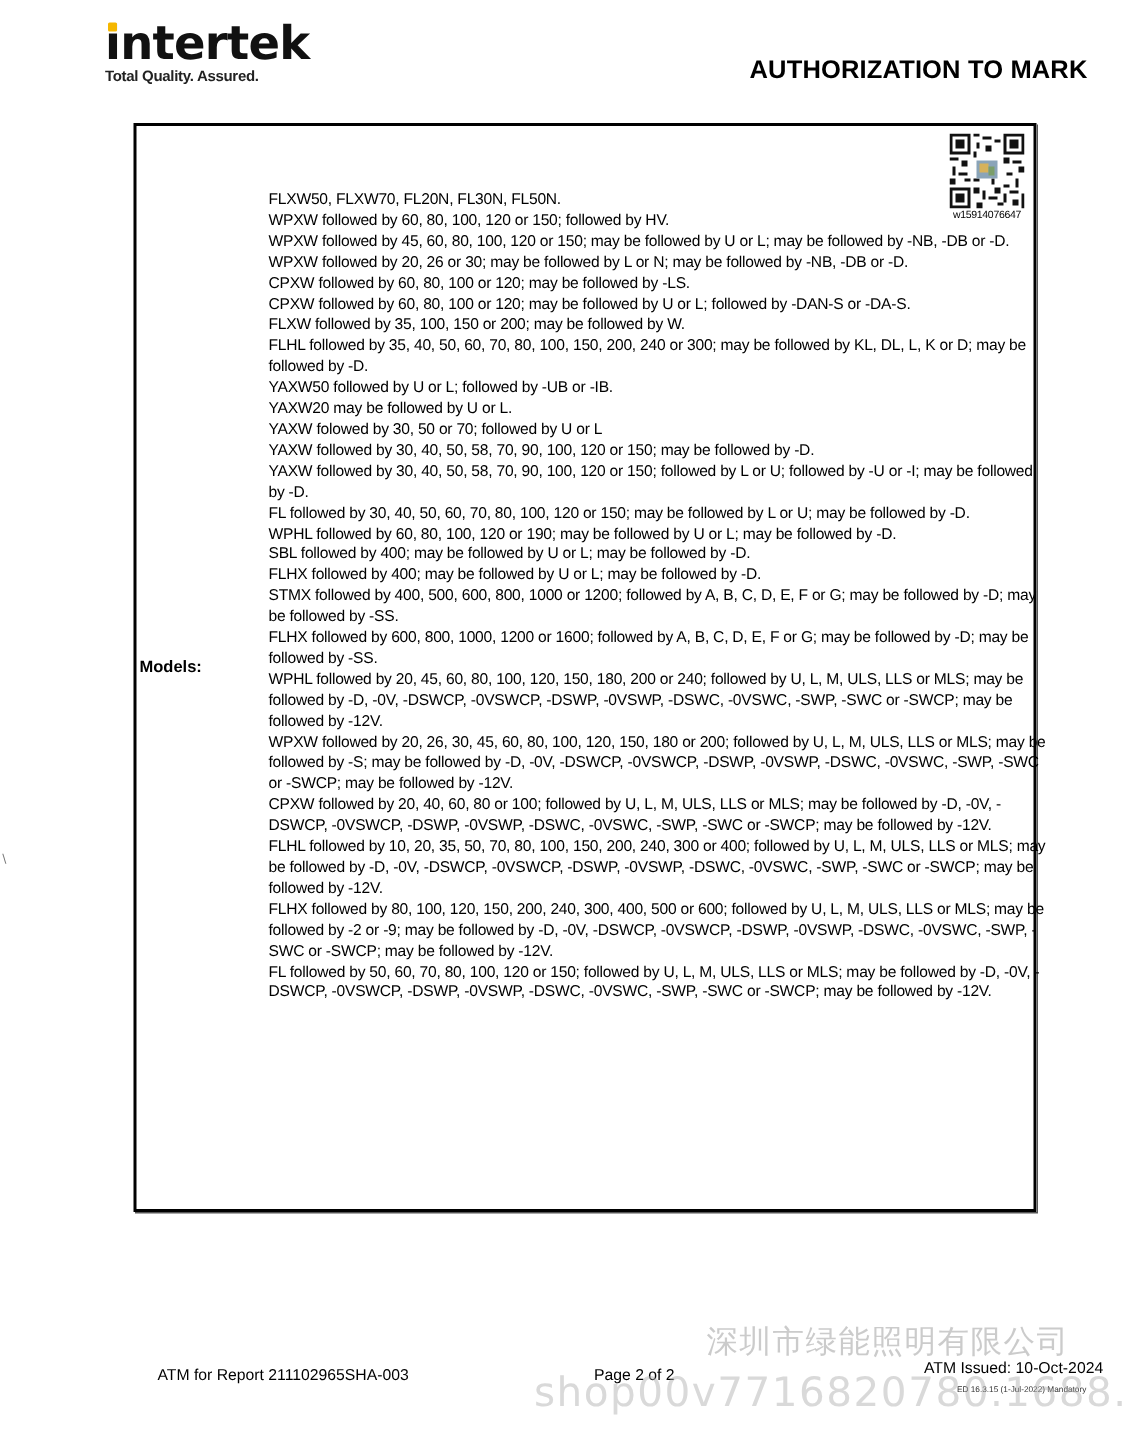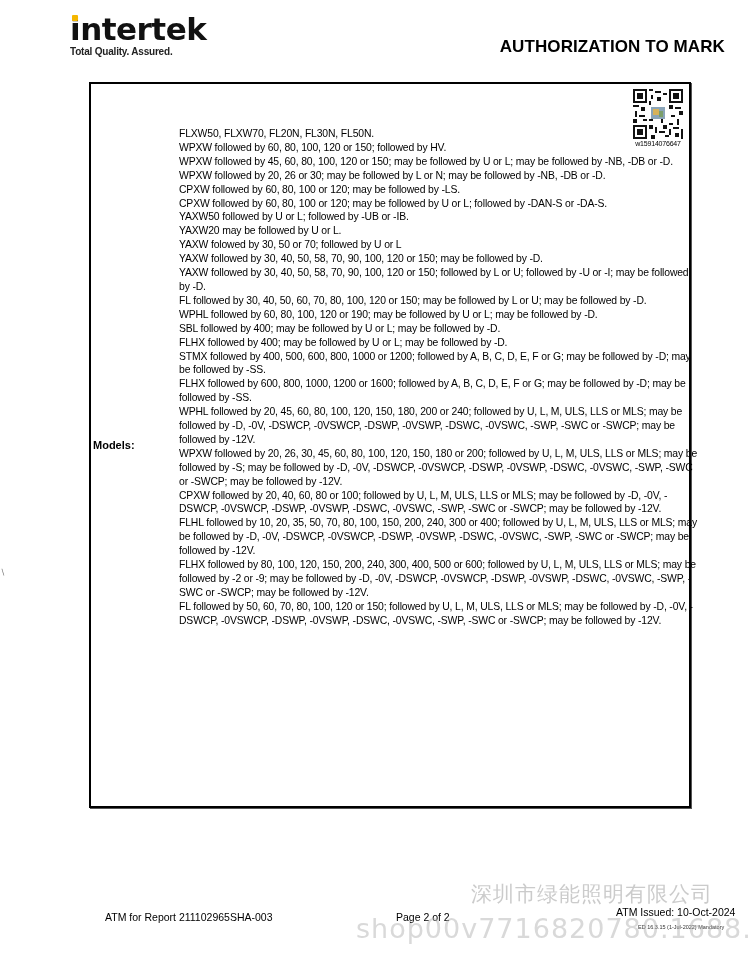--- a/index.html
+++ b/index.html
@@ -131,20 +131,22 @@
 
   <div class="models-label">Models:</div>
 
   <div class="models-list">
     <p>FLXW50, FLXW70, FL20N, FL30N, FL50N.</p>
     <p>WPXW followed by 60, 80, 100, 120 or 150; followed by HV.</p>
     <p>WPXW followed by 45, 60, 80, 100, 120 or 150; may be followed by U or L; may be followed by -NB, -DB or -D.</p>
     <p>WPXW followed by 20, 26 or 30; may be followed by L or N; may be followed by -NB, -DB or -D.</p>
     <p>CPXW followed by 60, 80, 100 or 120; may be followed by -LS.</p>
     <p>CPXW followed by 60, 80, 100 or 120; may be followed by U or L; followed by -DAN-S or -DA-S.</p>
+    <p>FLXW followed by 35, 100, 150 or 200; may be followed by W.</p>
+    <p>FLHL followed by 35, 40, 50, 60, 70, 80, 100, 150, 200, 240 or 300; may be followed by KL, DL, L, K or D; may be followed by -D.</p>
     <p>YAXW50 followed by U or L; followed by -UB or -IB.</p>
     <p>YAXW20 may be followed by U or L.</p>
     <p>YAXW folowed by 30, 50 or 70; followed by U or L</p>
     <p>YAXW followed by 30, 40, 50, 58, 70, 90, 100, 120 or 150; may be followed by -D.</p>
     <p>YAXW followed by 30, 40, 50, 58, 70, 90, 100, 120 or 150; followed by L or U; followed by -U or -I; may be followed by -D.</p>
     <p>FL followed by 30, 40, 50, 60, 70, 80, 100, 120 or 150; may be followed by L or U; may be followed by -D.</p>
     <p>WPHL followed by 60, 80, 100, 120 or 190; may be followed by U or L; may be followed by  -D.</p>
     <p>SBL followed by 400; may be followed by U or L; may be followed by -D.</p>
     <p>FLHX followed by 400; may be followed by U or L; may be followed by -D.</p>
     <p>STMX followed by 400, 500, 600, 800, 1000 or 1200; followed by A, B, C, D, E, F or G; may be followed by -D; may be followed by -SS.</p>

